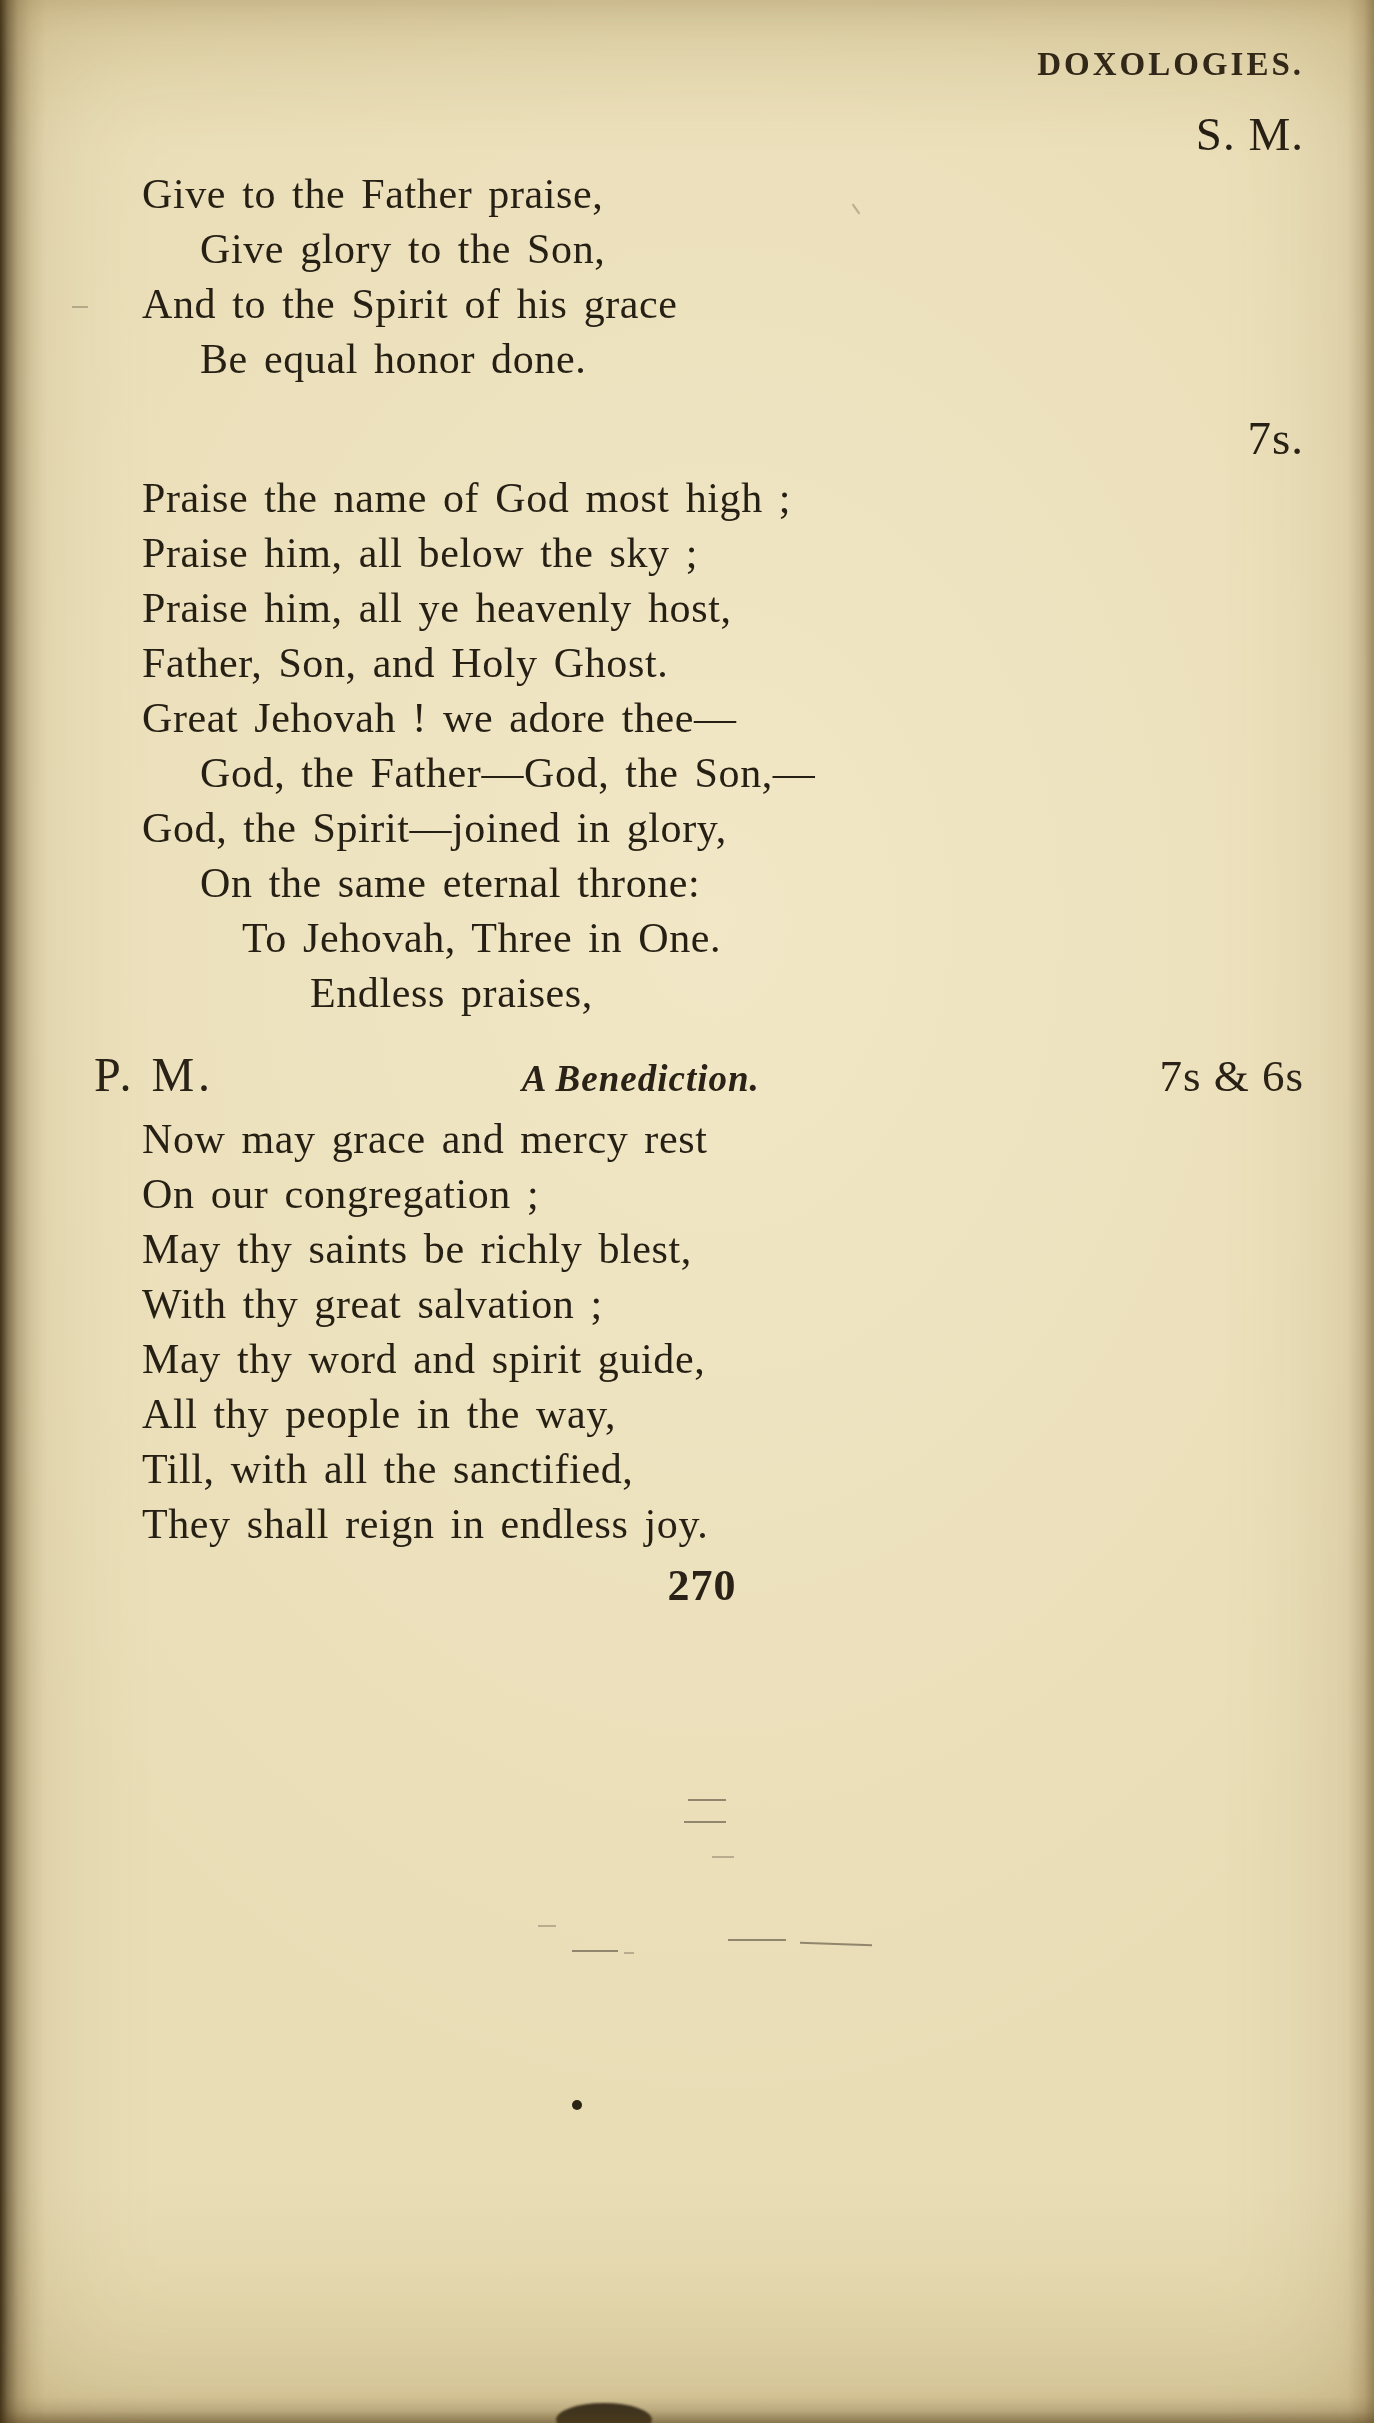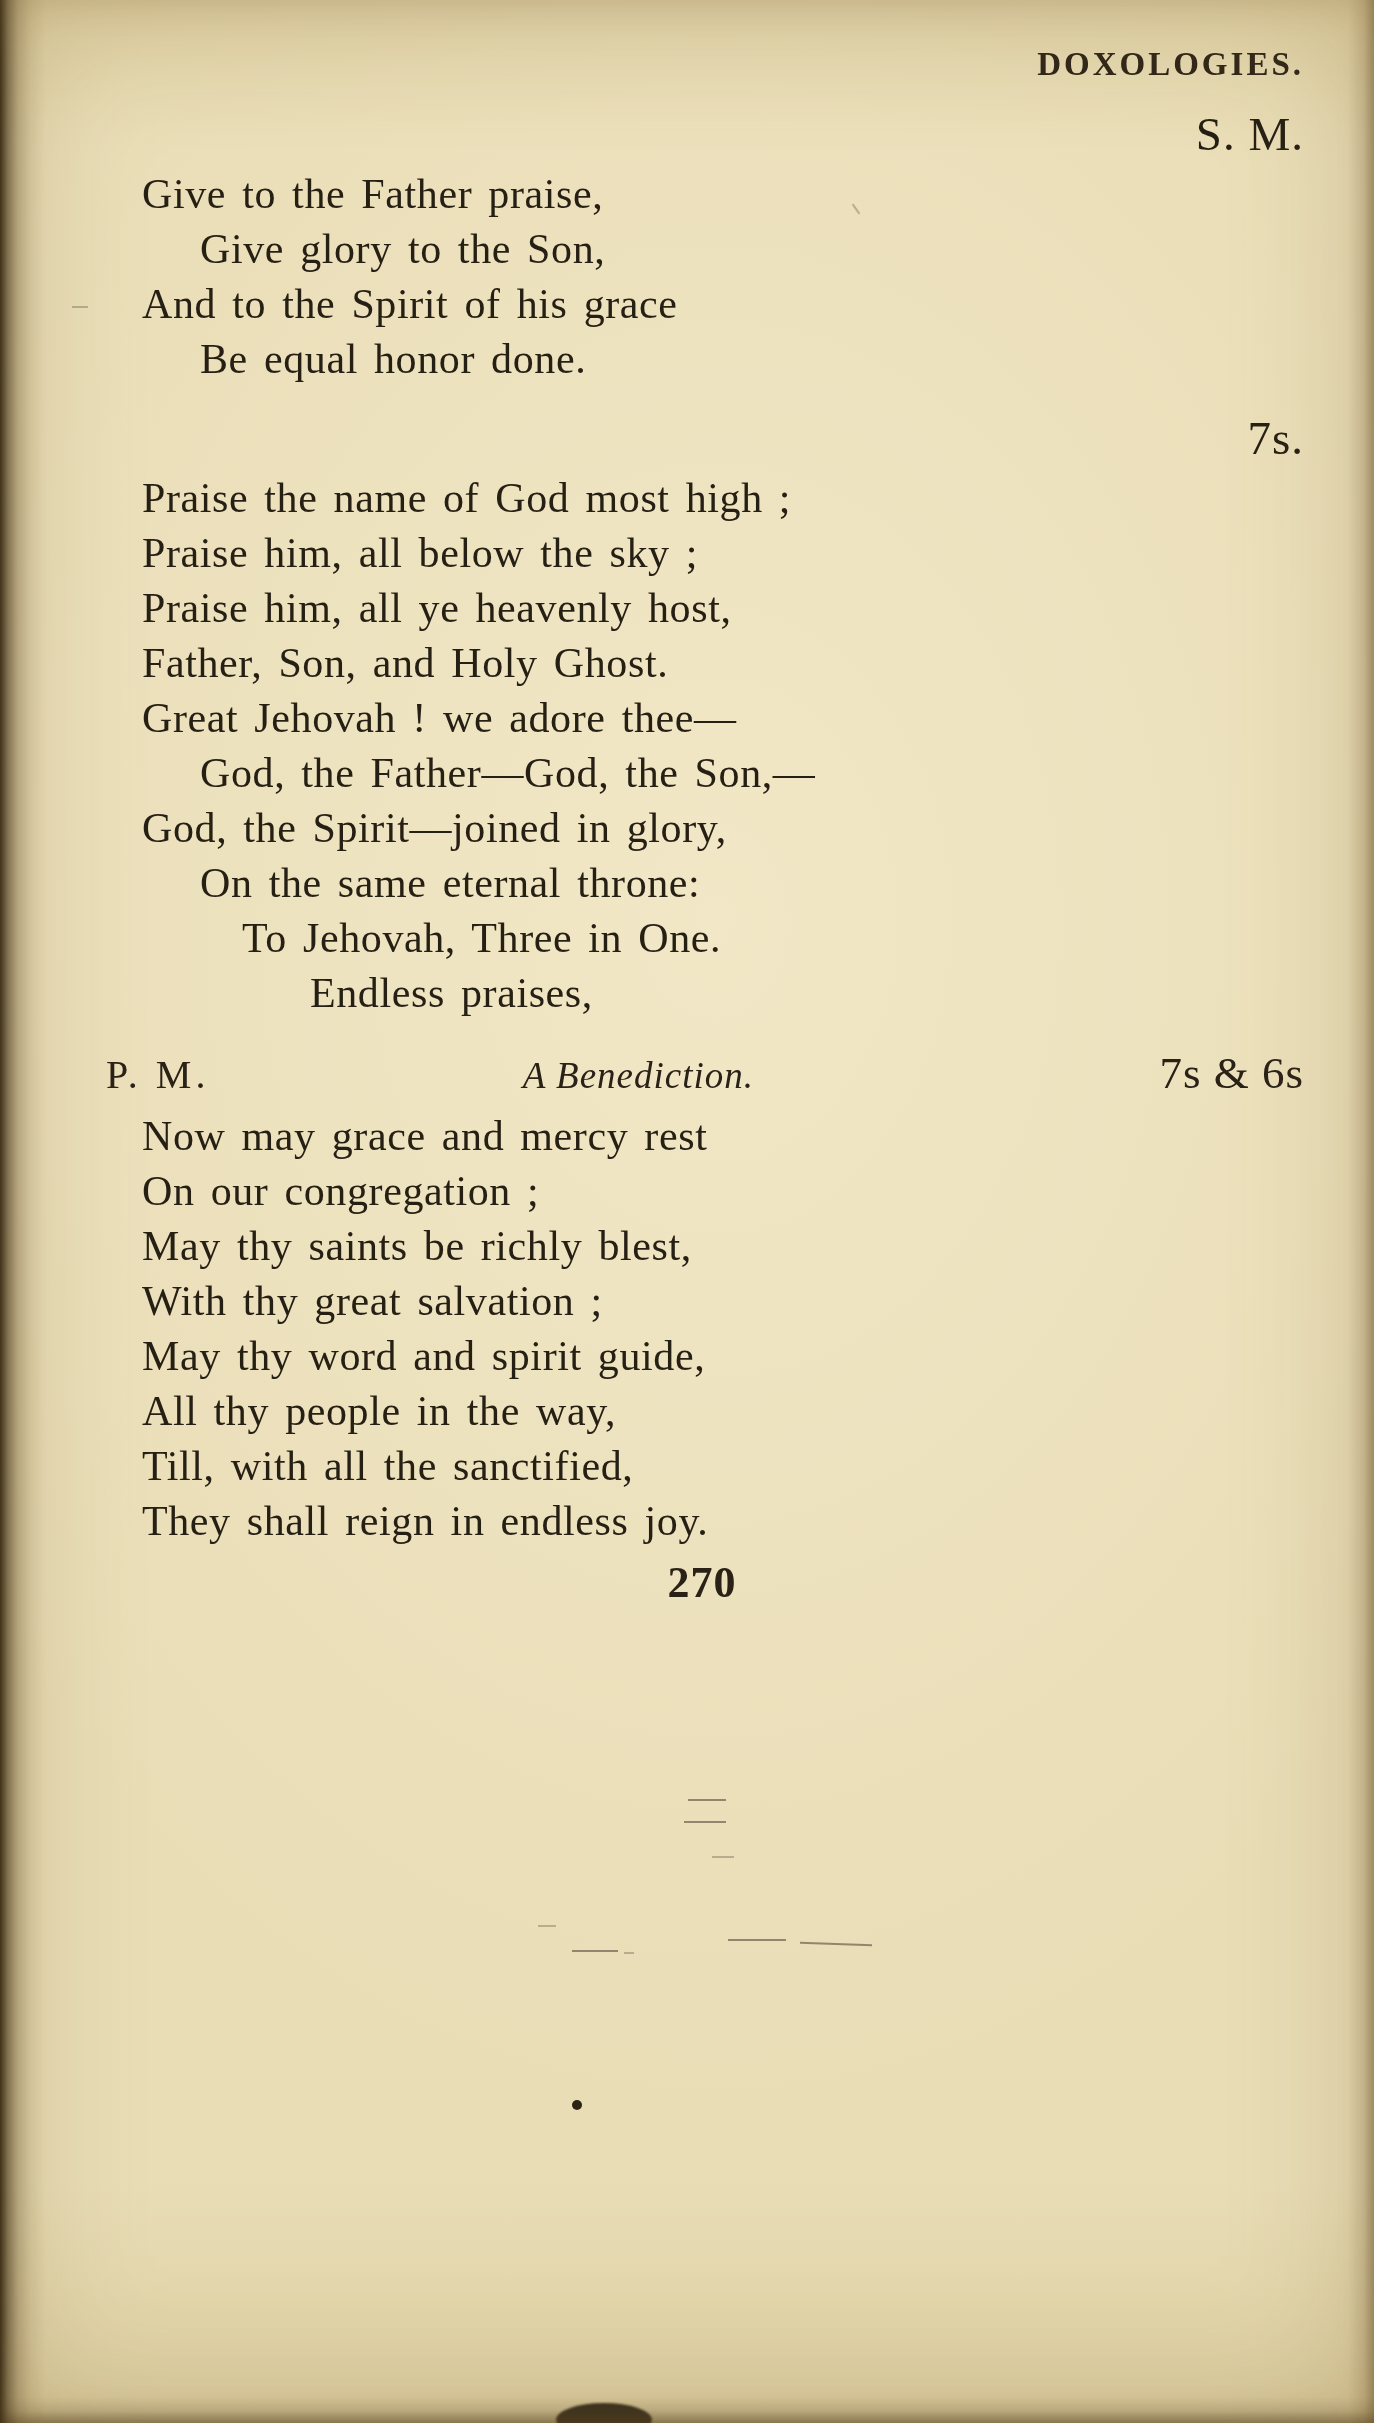--- a/index.html
+++ b/index.html
@@ -94,28 +94,27 @@
   .indent-3 { margin-left: 168px; }
   .pm-row {
     display: flex;
     justify-content: space-between;
     align-items: baseline;
     margin-top: 26px;
     margin-bottom: 10px;
     margin-left: -6px;
   }
   .pm-left {
-    font-size: 40px;
+    font-size: 48px;
     letter-spacing: 4px;
-    margin-left: 12px;
   }
   .pm-center {
     font-size: 37px;
     font-style: italic;
-    font-weight: 400;
+    font-weight: 700;
     letter-spacing: 1px;
     transform: translateX(-46px);
   }
   .pm-right {
     font-size: 45px;
     letter-spacing: 1px;
   }
   .page-number {
     text-align: center;
     font-size: 44px;

